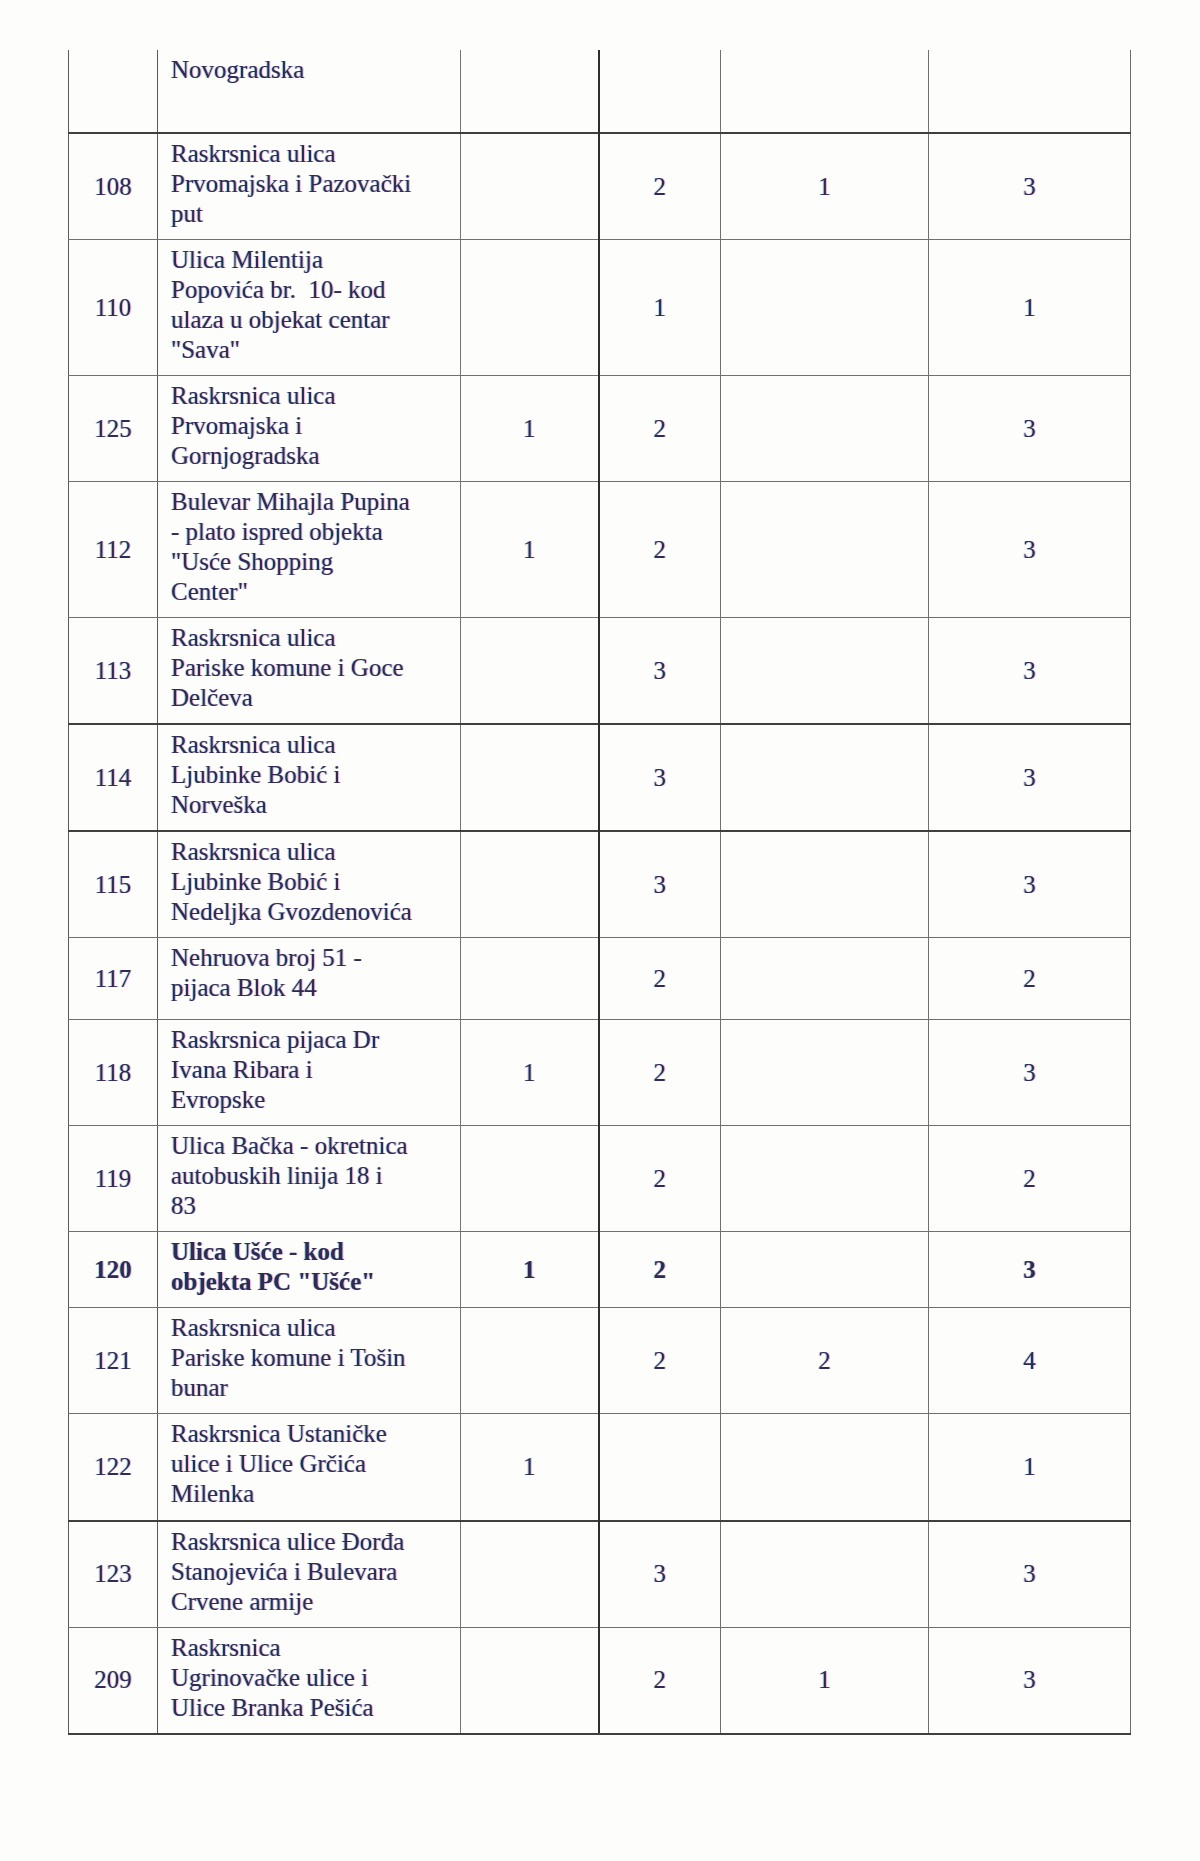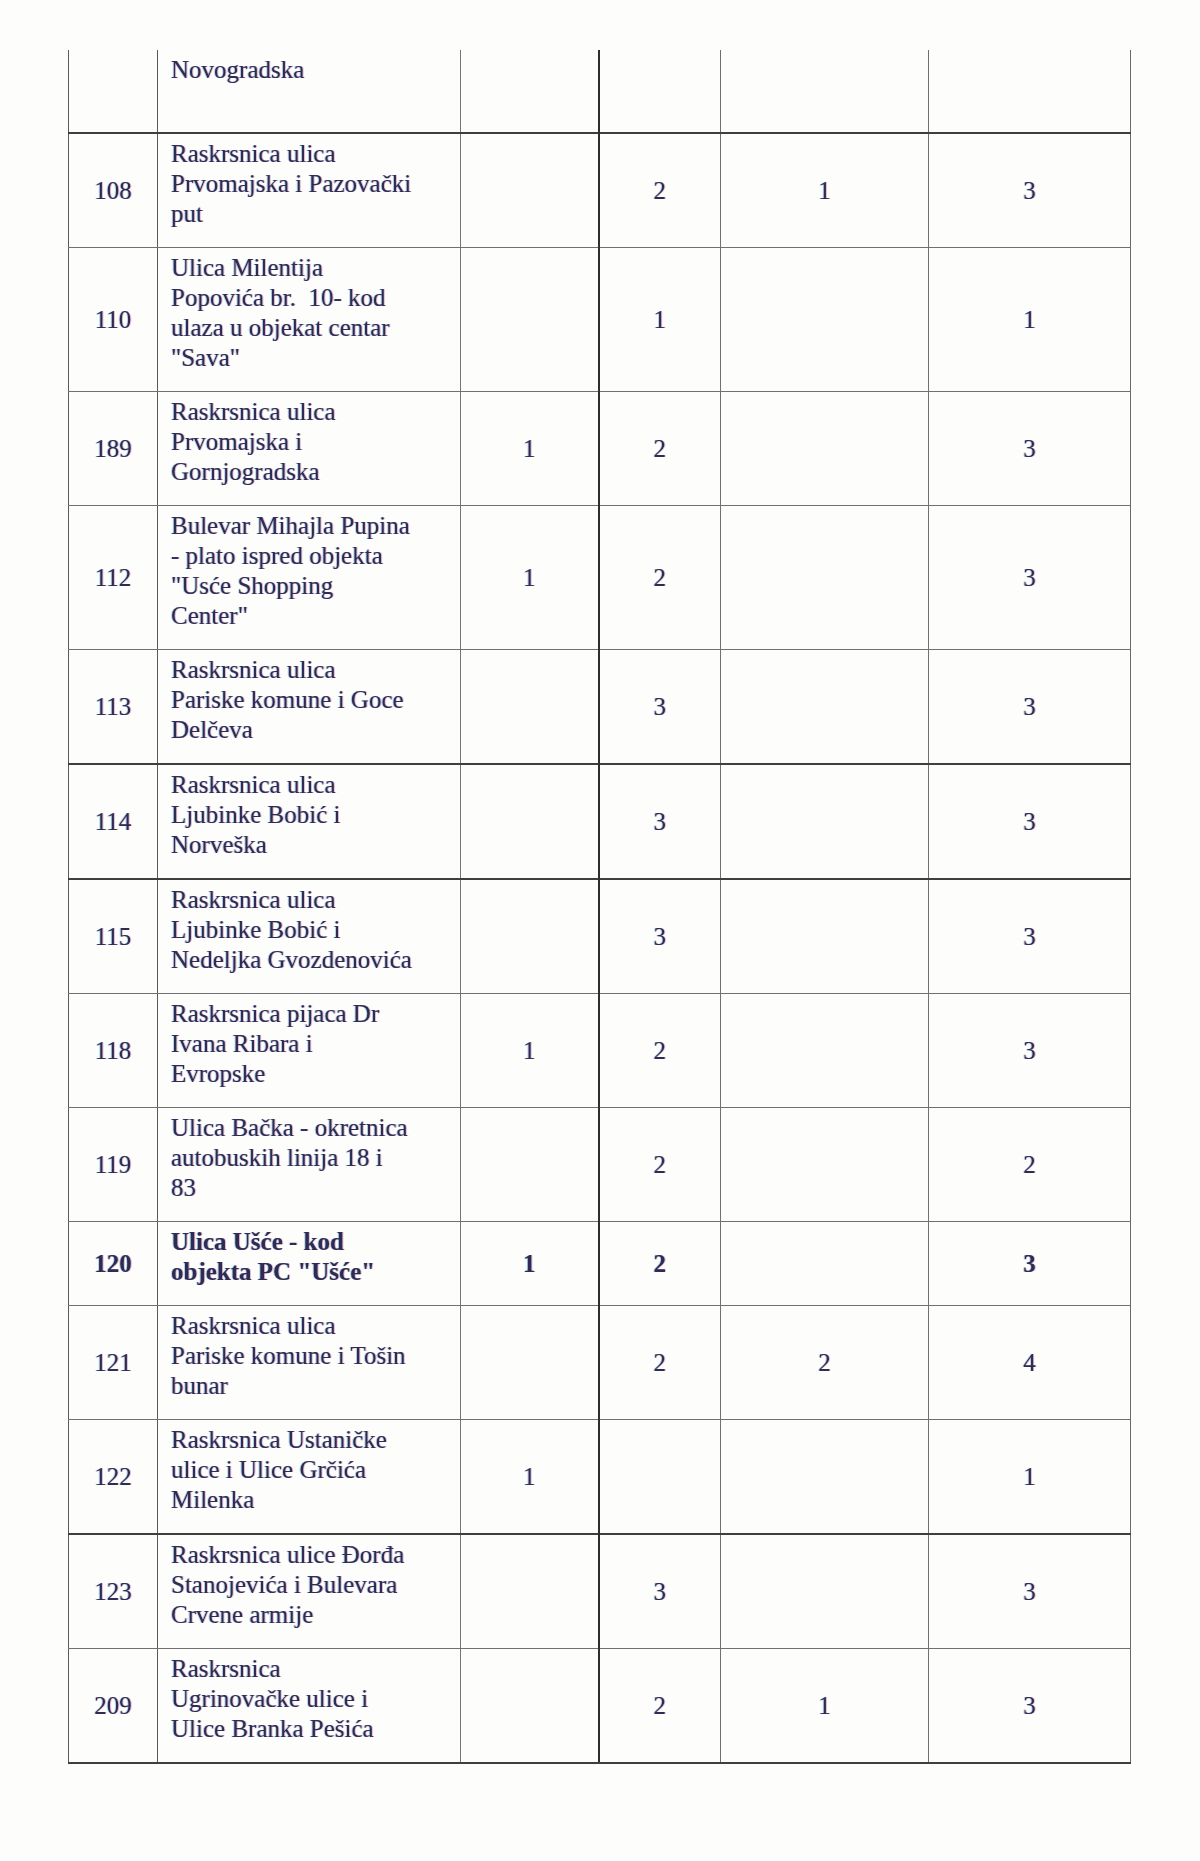--- a/index.html
+++ b/index.html
@@ -24,21 +24,21 @@
     text-shadow:1px 0 rgba(168,30,90,.30), -1px 0 rgba(0,125,180,.30);
     overflow:hidden;
   }
   td.num{
     text-align:center;vertical-align:middle;
     border-right:1.8px solid #585858;
     border-left:1.8px solid #5a5a5a;
   }
   td.name{
     vertical-align:top;
-    padding:5px 8px 18px 13px;
+    padding:5px 8px 10px 13px;
     white-space:pre-wrap;
     line-height:30px;
     border-right:1.6px solid #757575;
   }
   td.val{text-align:center;vertical-align:middle;}
   td.c1{border-right:2.2px solid #2e2e2e;}
   td.total{border-right:1.7px solid #6a6a6a;}
   tr.partial td{border-top:none;}
   tr.thick-top td{border-top:2.6px solid #3f3f3f;}
   table.loc-table tr:last-child td{border-bottom:2.4px solid #3f3f3f;}
@@ -80,21 +80,21 @@
     <td class="name">Ulica Milentija
 Popovića br.  10- kod
 ulaza u objekat centar
 "Sava"</td>
     <td class="val c1"></td>
     <td class="val c2">1</td>
     <td class="val c3"></td>
     <td class="val total">1</td>
   </tr>
         <tr style="height: 95px;">
-    <td class="num">189</td>
+    <td class="num">125</td>
     <td class="name">Raskrsnica ulica
 Prvomajska i
 Gornjogradska</td>
     <td class="val c1">1</td>
     <td class="val c2">2</td>
     <td class="val c3"></td>
     <td class="val total">3</td>
   </tr>
         <tr style="height: 132px;">
     <td class="num">112</td>
@@ -130,20 +130,29 @@
         <tr class="thick-top" style="height: 99px;">
     <td class="num">115</td>
     <td class="name">Raskrsnica ulica
 Ljubinke Bobić i
 Nedeljka Gvozdenovića</td>
     <td class="val c1"></td>
     <td class="val c2">3</td>
     <td class="val c3"></td>
     <td class="val total">3</td>
   </tr>
+        <tr style="height: 82px;">
+    <td class="num">117</td>
+    <td class="name">Nehruova broj 51 -
+pijaca Blok 44</td>
+    <td class="val c1"></td>
+    <td class="val c2">2</td>
+    <td class="val c3"></td>
+    <td class="val total">2</td>
+  </tr>
         <tr style="height: 98px;">
     <td class="num">118</td>
     <td class="name">Raskrsnica pijaca Dr
 Ivana Ribara i
 Evropske</td>
     <td class="val c1">1</td>
     <td class="val c2">2</td>
     <td class="val c3"></td>
     <td class="val total">3</td>
   </tr>

